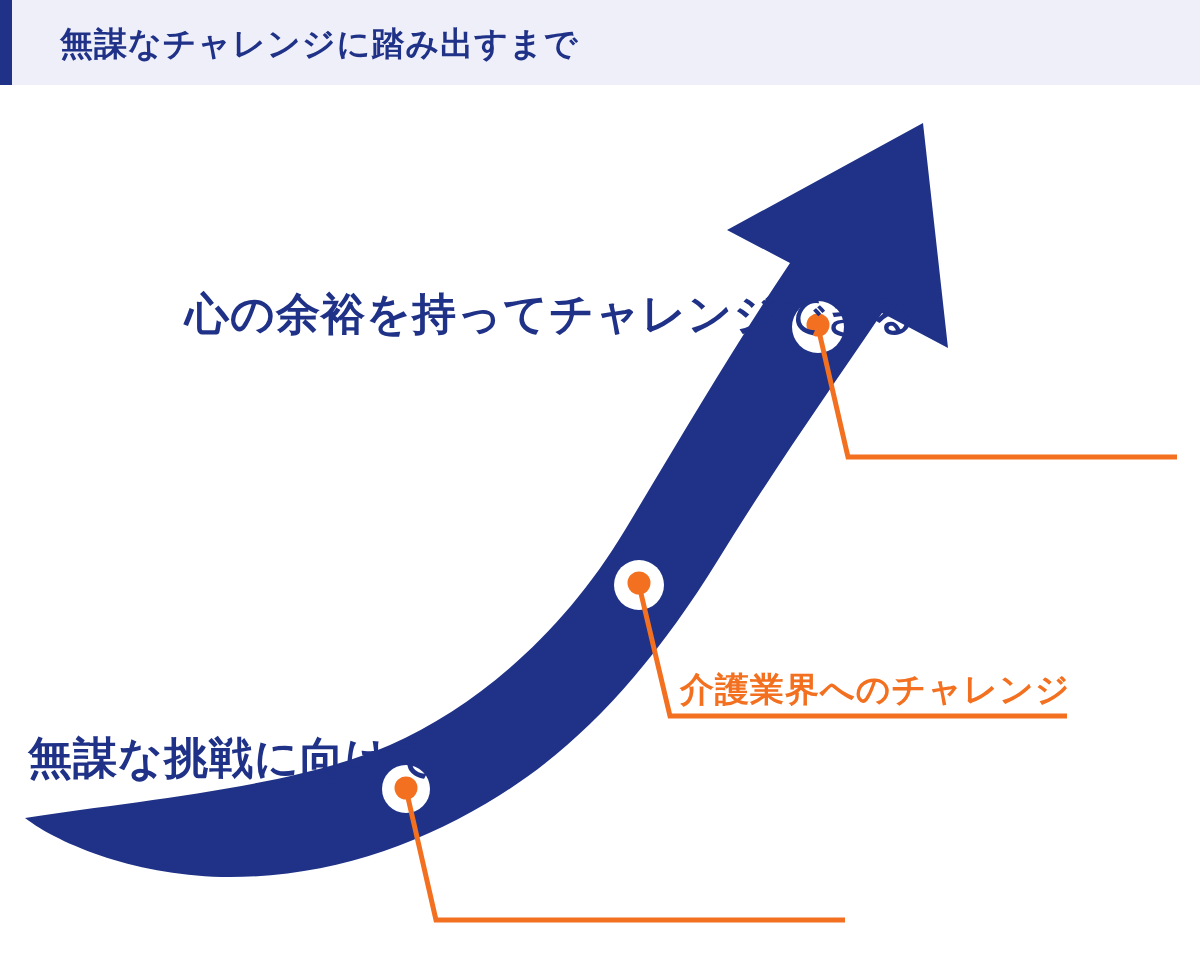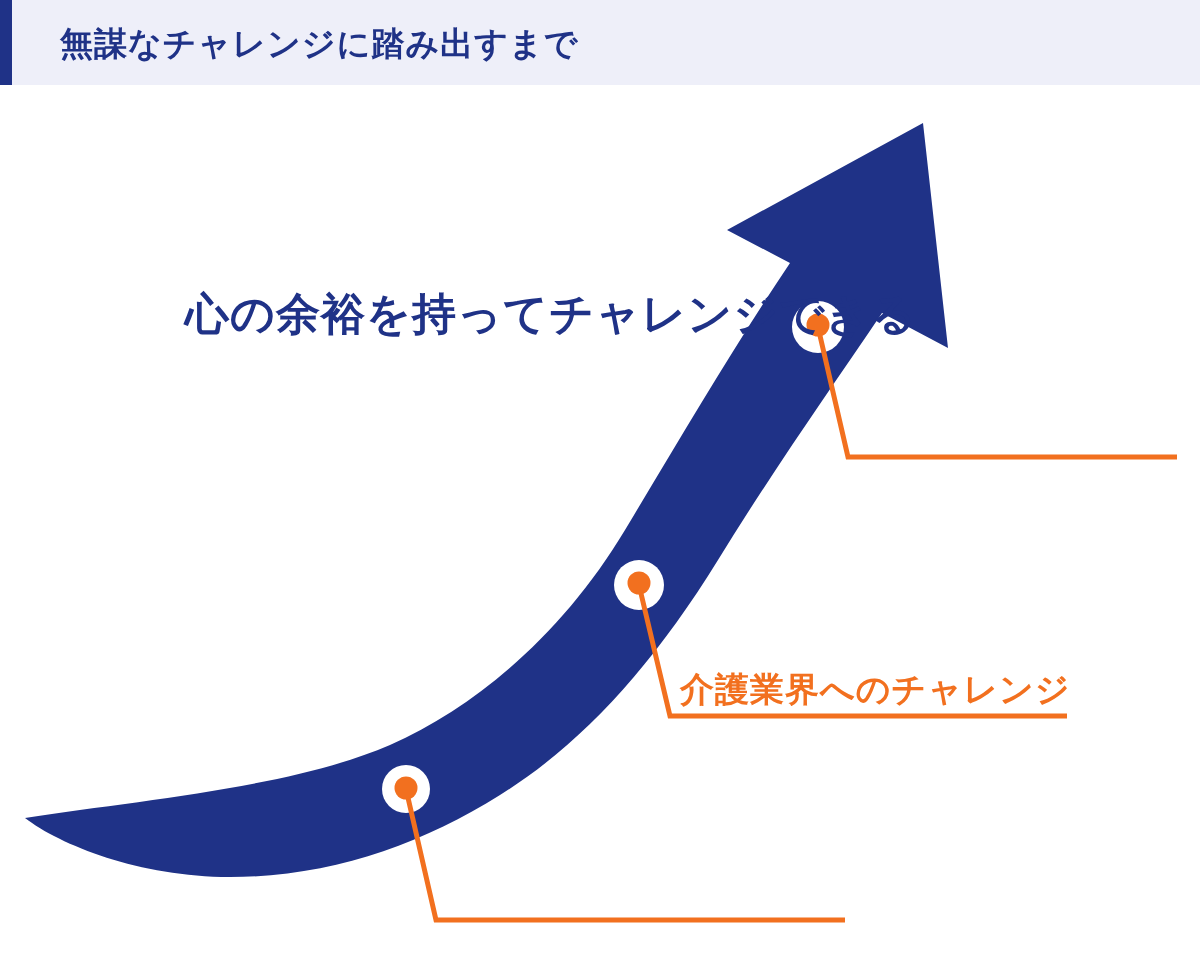--- a/index.html
+++ b/index.html
@@ -94,17 +94,18 @@
 
     <polyline points="406,789 436,920 845,920" fill="none" stroke-width="5" stroke="#F2701F"></polyline>
     <polyline points="639,585 670,716 1067,716" fill="none" stroke-width="5" stroke="#F2701F"></polyline>
     <polyline points="818,327 848,457 1177,457" fill="none" stroke-width="5" stroke="#F2701F"></polyline>
 
     <circle cx="406" cy="788" r="11.5" fill="#F2701F"></circle>
     <circle cx="639" cy="583" r="11.5" fill="#F2701F"></circle>
     <circle cx="818" cy="325" r="11.5" fill="#F2701F"></circle>
   </svg>
 
+  <div class="stage-label stage-1">無謀な挑戦に向けて</div>
   <div class="stage-label stage-3">心の余裕を持ってチャレンジできる</div>
 
   <div class="callout-label callout-2">介護業界へのチャレンジ</div>
 
 </div>
 
 </body></html>

